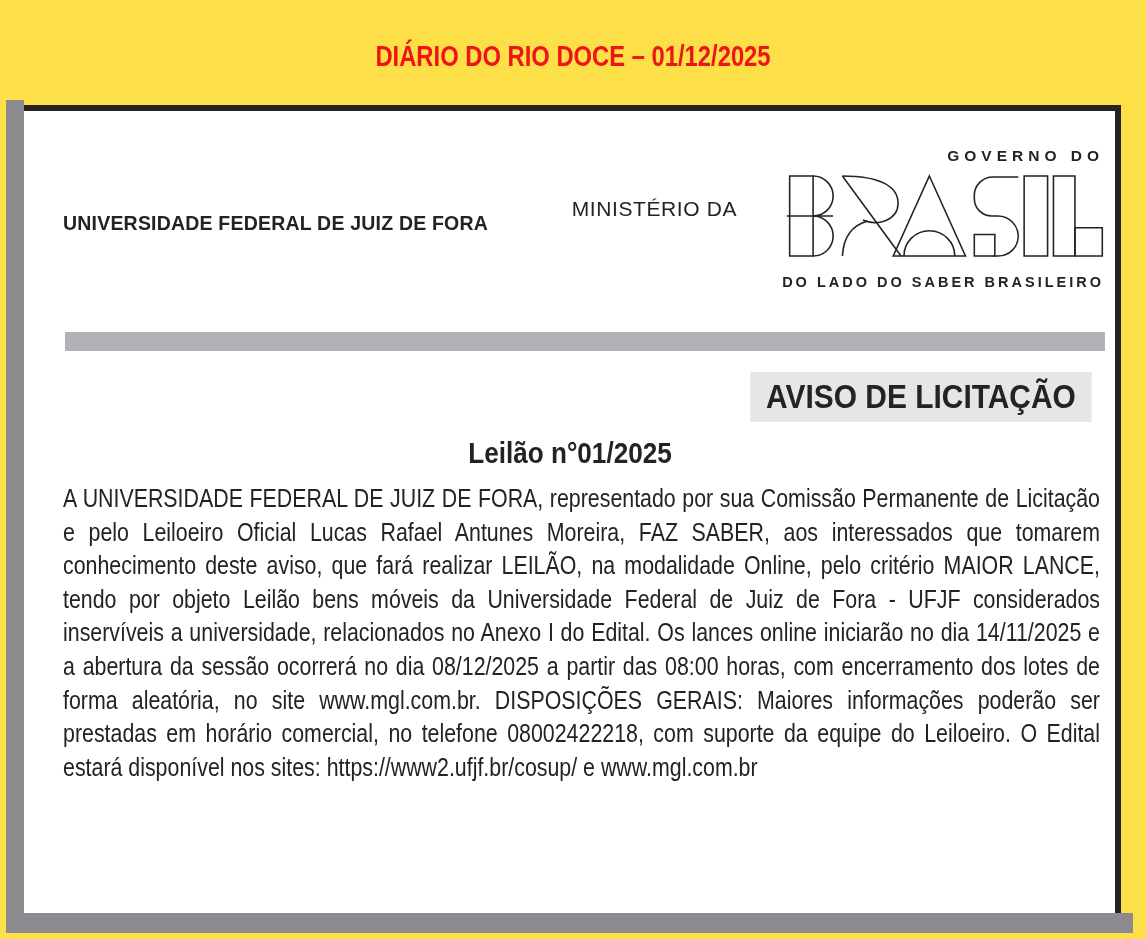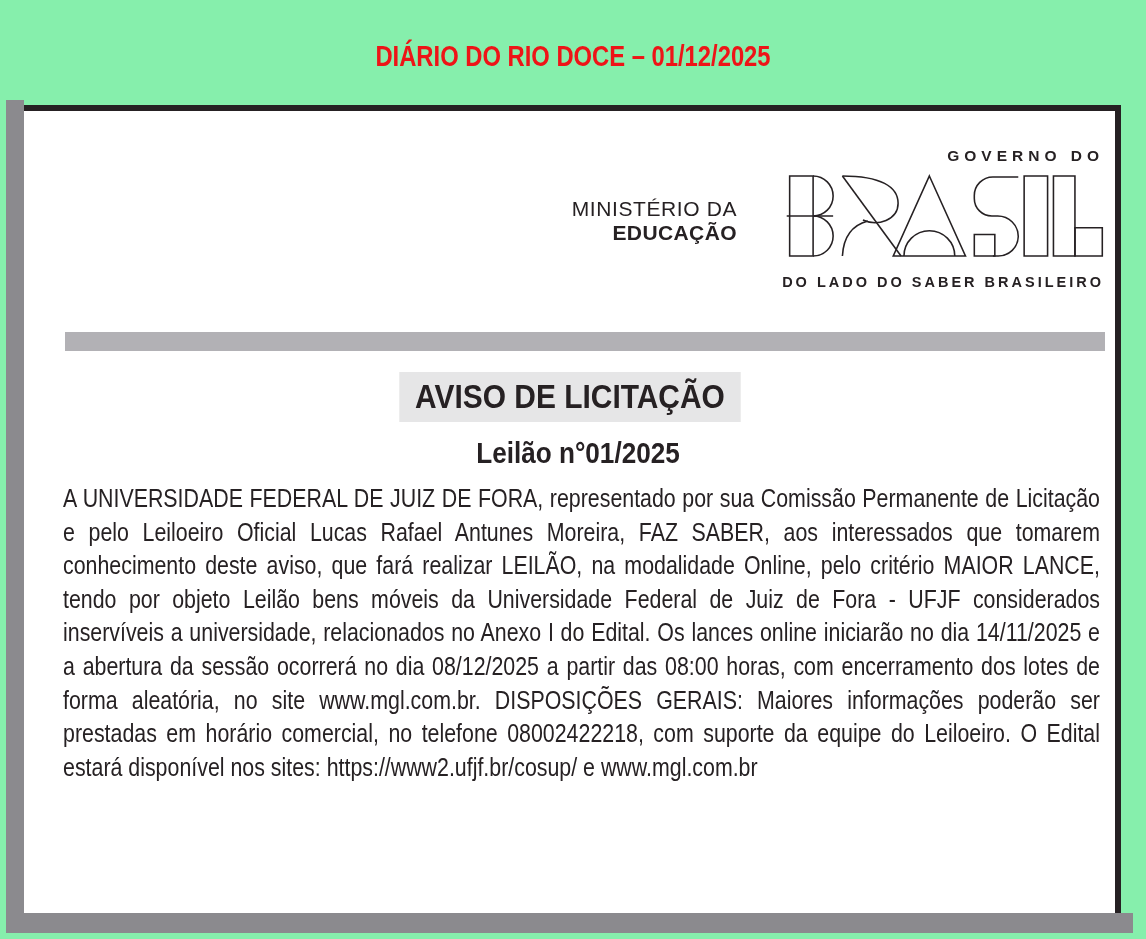--- a/index.html
+++ b/index.html
@@ -1,18 +1,18 @@
 <!DOCTYPE html>
 <html><head>
 <meta charset="utf-8">
 <style>
   html, body { margin:0; padding:0; background:#ffffff; }
   .page {
     position:relative; width:1146px; height:939px; overflow:hidden;
-    background:#86efac; font-family:"Liberation Sans", sans-serif; color:#262123;
+    background:#fde047; font-family:"Liberation Sans", sans-serif; color:#262123;
   }
 
   
   .masthead {
     position:absolute; top:40px; left:0; width:1146px; text-align:center;
     font-size:29px; font-weight:bold; letter-spacing:0px; color:#ee1417;
     transform:scaleX(0.82); transform-origin:50% 50%; white-space:nowrap;
   }
 
   
@@ -45,28 +45,28 @@
   }
   .gov-top { font-size:15.5px; font-weight:bold; letter-spacing:5px; white-space:nowrap; }
   .gov svg { display:block; margin-top:9px; }
   .gov-tag { margin-top:15px; font-size:14.5px; font-weight:600; letter-spacing:3px; white-space:nowrap; }
 
   .divider {
     position:absolute; left:41px; top:221px; width:1040px; height:19px;
     background:#b2b1b5;
   }
 
-  .title-row { position:absolute; left:0; top:261px; width:1091px; text-align:center;text-decoration:underline; }
+  .title-row { position:absolute; left:0; top:261px; width:1091px; text-align:right;text-decoration:underline; }
   .title {
     display:inline-block; background:#e6e6e7; color:#262123;
     font-size:34px; font-weight:bold; line-height:34px; padding:7px 18px 9px;
     transform:scaleX(0.88); transform-origin:50% 50%; white-space:nowrap;
   }
 
-  .subtitle-row { position:absolute; left:8px; top:326px; width:1091px; text-align:center; }
+  .subtitle-row { position:absolute; left:0; top:326px; width:1091px; text-align:center; }
   .subtitle {
     display:inline-block; font-size:29px; font-weight:bold; line-height:32px;
     transform:scaleX(0.9); transform-origin:50% 50%; white-space:nowrap;
   }
 
   .body-text {
     position:absolute; left:39px; top:371px; width:1262px;
     transform:scaleX(0.8217); transform-origin:0 0;
     font-size:26px; line-height:33.6px; text-align:justify;
     letter-spacing:0px; color:#262123; margin:0; hyphens:none;
@@ -76,24 +76,24 @@
 </style>
 </head>
 <body>
 
 <div class="page">
 
   <div class="masthead">DIÁRIO DO RIO DOCE – 01/12/2025</div>
 
   <div class="frame">
 
+    <div class="org">UNIVERSIDADE FEDERAL DE JUIZ DE FORA</div>
 
     <div class="ministry">
       <div class="m1">MINISTÉRIO DA</div>
-      <div class="m2">EDUCAÇÃO</div>
     </div>
 
     <div class="gov">
       <div class="gov-top">GOVERNO DO</div>
       <svg role="img" width="318" height="85" viewBox="-1 0 324 87" aria-label="BRASIL">
 
         <path class="brasil-stroke" d="M2,2 H26 V84 H2 Z"></path>
         <path class="brasil-stroke" d="M26,2 A20.5,20.5 0 0 1 26,43"></path>
         <path class="brasil-stroke" d="M26,43 A20.5,20.5 0 0 1 26,84"></path>
         <path class="brasil-stroke" d="M-1,43 H46.5"></path>

